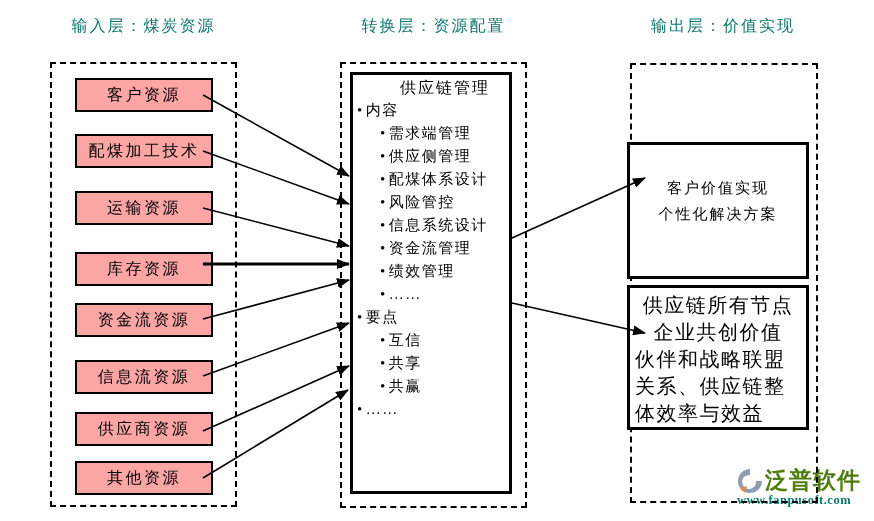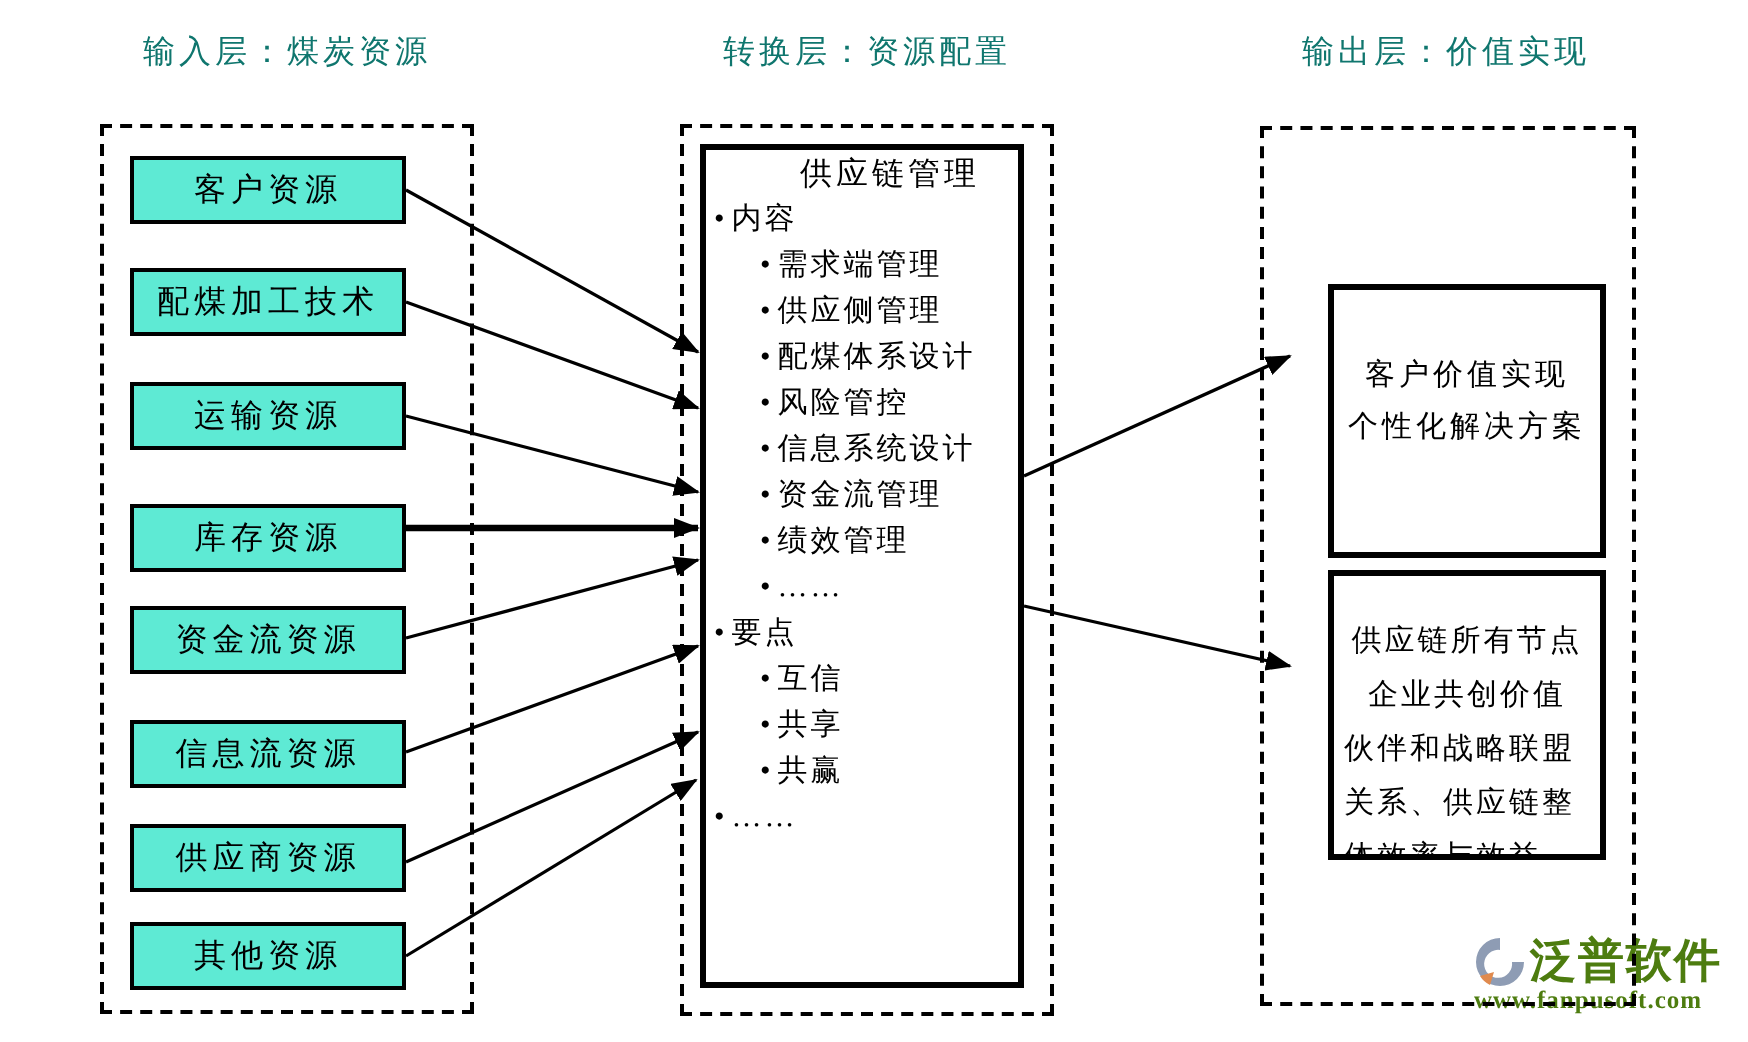--- a/index.html
+++ b/index.html
@@ -31,25 +31,25 @@
     position: absolute;
     border: 2px dashed #000;
     z-index: 1;
   }
   #panel-input     { left: 50px;  top: 62px; width: 187px; height: 445px; }
   #panel-transform { left: 340px; top: 62px; width: 187px; height: 446px; }
   #panel-output    { left: 630px; top: 63px; width: 188px; height: 440px; }
 
   .in-box {
     position: absolute;
-    left: 65px;
+    left: 75px;
     width: 138px;
     height: 34px;
     border: 2.5px solid #000;
-    background: #5eead4;
+    background: #fca5a5;
     display: flex;
     align-items: center;
     justify-content: center;
     font-size: 16px;
     letter-spacing: 2.5px;
     white-space: nowrap;
     z-index: 2;
   }
 
   .transform-box {
@@ -77,22 +77,22 @@
     letter-spacing: 1.5px;
     line-height: 23px;
     white-space: nowrap;
   }
   .t-row .bullet::before { content: "\2022"; margin-right: 2px; }
   .t-row.lvl1 { padding-left: 4px; }
   .t-row.lvl2 { padding-left: 27px; }
 
   .out-box {
     position: absolute;
-    left: 664px;
-    width: 139px;
+    left: 627px;
+    width: 182px;
     border: 3px solid #000;
     background: #fff;
     z-index: 2;
     overflow: hidden;
   }
   #out-box-1 {
     top: 142px;
     height: 137px;
     display: flex;
     flex-direction: column;
@@ -100,22 +100,22 @@
     justify-content: center;
     padding-bottom: 20px;
     font-size: 15px;
     letter-spacing: 2px;
     line-height: 26px;
   }
   #out-box-1 .line { white-space: nowrap; }
   #out-box-2 {
     top: 285px;
     height: 145px;
-    padding: 20px 5px 0 5px;
-    font-size: 15px;
+    padding: 4px 5px 0 5px;
+    font-size: 20px;
     letter-spacing: 1.5px;
     line-height: 27px;
   }
   #out-box-2 .para-center { text-align: center; }
   #out-box-2 .para-left   { text-align: left; }
 
   #arrow-layer {
     position: absolute;
     left: 0; top: 0;
     width: 874px;
@@ -156,21 +156,21 @@
   <div class="watermark">
     <div class="wm-row">
       <span style="display:inline-block;width:26px;height:26px;margin-right:2px;">
         <svg width="26" height="26" viewBox="0 0 26 26">
           <path d="M13 1 A12 12 0 1 0 25 13 L19 13 A7 7 0 1 1 13 7 Z" fill="#8e9cb4"></path>
           <path d="M3 20 A12 12 0 0 0 8 24.5 L10 18 Z" fill="#e08a4e"></path>
         </svg>
       </span>
       <span class="wm-brand" style="color:#4d7c0f;">泛普软件</span>
     </div>
-    <span class="wm-url" style="color:#4d7c0f;">www.fanpusoft.com</span>
+    <span class="wm-url" style="color:#0f766e;">www.fanpusoft.com</span>
   </div>
 
   <div class="col-header" id="hdr-left">输入层：煤炭资源</div>
   <div class="col-header" id="hdr-right">输出层：价值实现</div>
   <div class="col-header" id="hdr-middle">转换层：资源配置</div>
 
   <div class="dashed-panel" id="panel-input"></div>
   <div class="dashed-panel" id="panel-transform"></div>
   <div class="dashed-panel" id="panel-output"></div>
 

